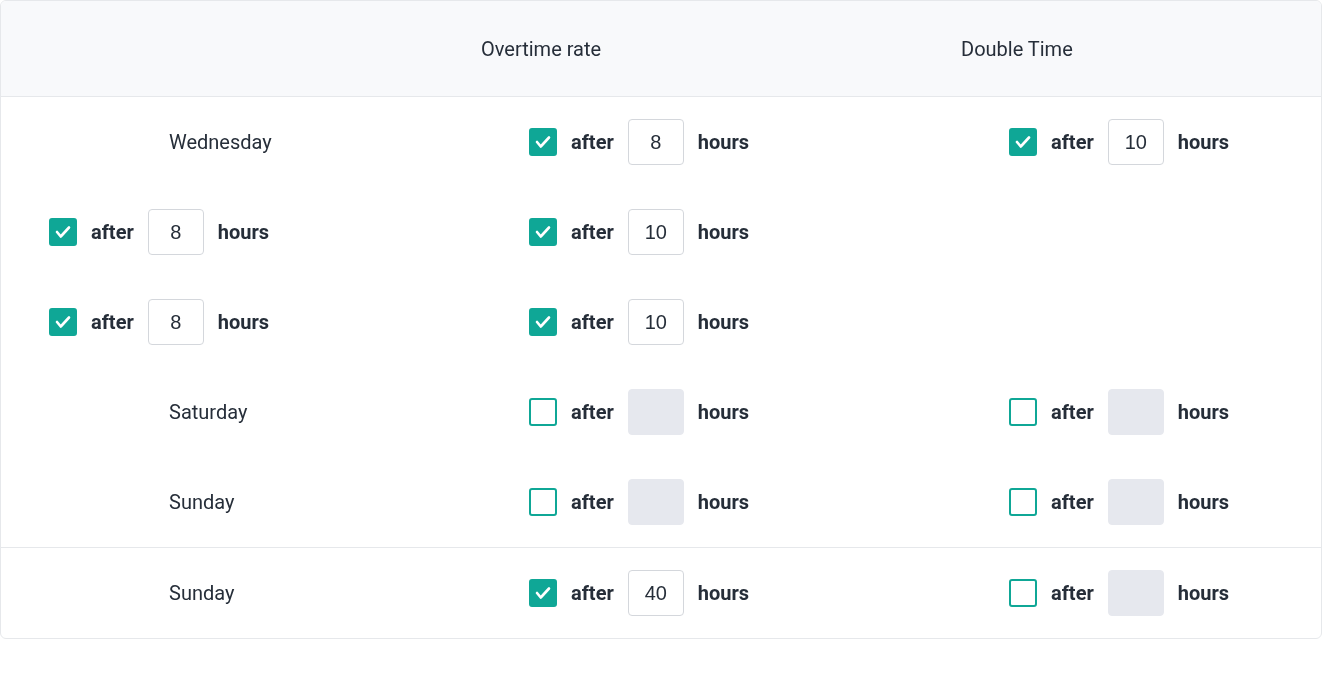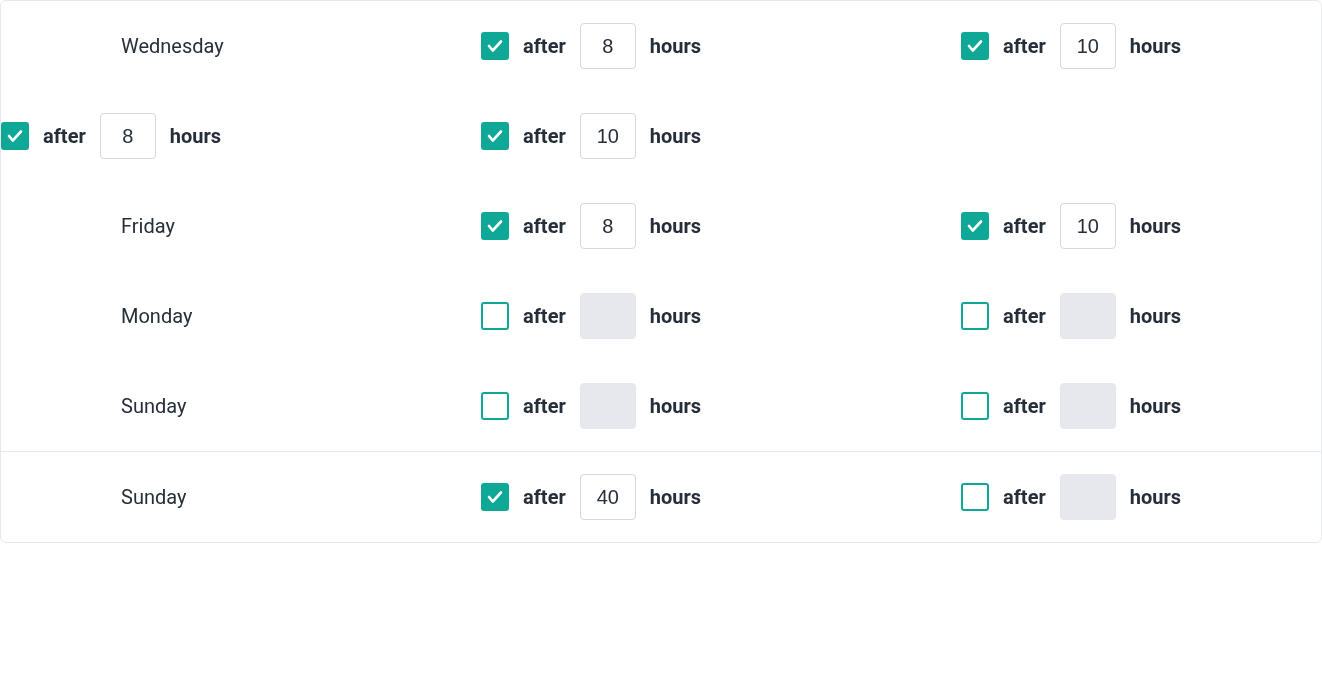--- a/index.html
+++ b/index.html
@@ -27,20 +27,21 @@
     .header-cell {
       font-size: 20px;
       color: #262e39;
       font-weight: 400;
     }
     .body-row {
       display: grid;
       grid-template-columns: 480px 480px 1fr;
       align-items: center;
       height: 90px;
+      margin-left: 48px;
     }
     .day-cell {
       padding-left: 120px;
       font-size: 20px;
       color: #262e39;
     }
     .rate-cell {
       display: flex;
       align-items: center;
       gap: 14px;
@@ -86,20 +87,25 @@
     }
     .section-divider {
       border-top: 1px solid #e6e8eb;
     }
   </style>
 </head>
 <body>
 
 <div class="panel">
 
+  <div class="header-row">
+    <div class="header-spacer"></div>
+    <div class="header-cell">Overtime rate</div>
+    <div class="header-cell">Double Time</div>
+  </div>
 
   <div id="daily-rows">
     <div class="body-row">
       <div class="day-cell">Wednesday</div>
 
     <div class="rate-cell">
       <span class="checkbox checked">
             <svg viewBox="0 0 24 24" fill="none" stroke="#ffffff" stroke-width="3.5" stroke-linecap="round" stroke-linejoin="round">
               <polyline points="4 12 9 18 20 6"></polyline>
             </svg>
@@ -138,21 +144,20 @@
             <svg viewBox="0 0 24 24" fill="none" stroke="#ffffff" stroke-width="3.5" stroke-linecap="round" stroke-linejoin="round">
               <polyline points="4 12 9 18 20 6"></polyline>
             </svg>
           </span>
       <span class="word">after</span>
       <input class="num-input" type="text" value="10" style="">
       <span class="word">hours</span>
     </div>
     </div>
     <div class="body-row">
-      <div class="day-cell">Friday</div>
 
     <div class="rate-cell">
       <span class="checkbox checked">
             <svg viewBox="0 0 24 24" fill="none" stroke="#ffffff" stroke-width="3.5" stroke-linecap="round" stroke-linejoin="round">
               <polyline points="4 12 9 18 20 6"></polyline>
             </svg>
           </span>
       <span class="word">after</span>
       <input class="num-input" type="text" value="8" style="">
       <span class="word">hours</span>
@@ -163,21 +168,21 @@
             <svg viewBox="0 0 24 24" fill="none" stroke="#ffffff" stroke-width="3.5" stroke-linecap="round" stroke-linejoin="round">
               <polyline points="4 12 9 18 20 6"></polyline>
             </svg>
           </span>
       <span class="word">after</span>
       <input class="num-input" type="text" value="10" style="">
       <span class="word">hours</span>
     </div>
     </div>
     <div class="body-row">
-      <div class="day-cell">Monday</div>
+      <div class="day-cell">Saturday</div>
 
     <div class="rate-cell">
       <span class="checkbox"></span>
       <span class="word">after</span>
       <input class="num-input" type="text" value="" disabled="" style="">
       <span class="word">hours</span>
     </div>
 
     <div class="rate-cell">
       <span class="checkbox"></span>

